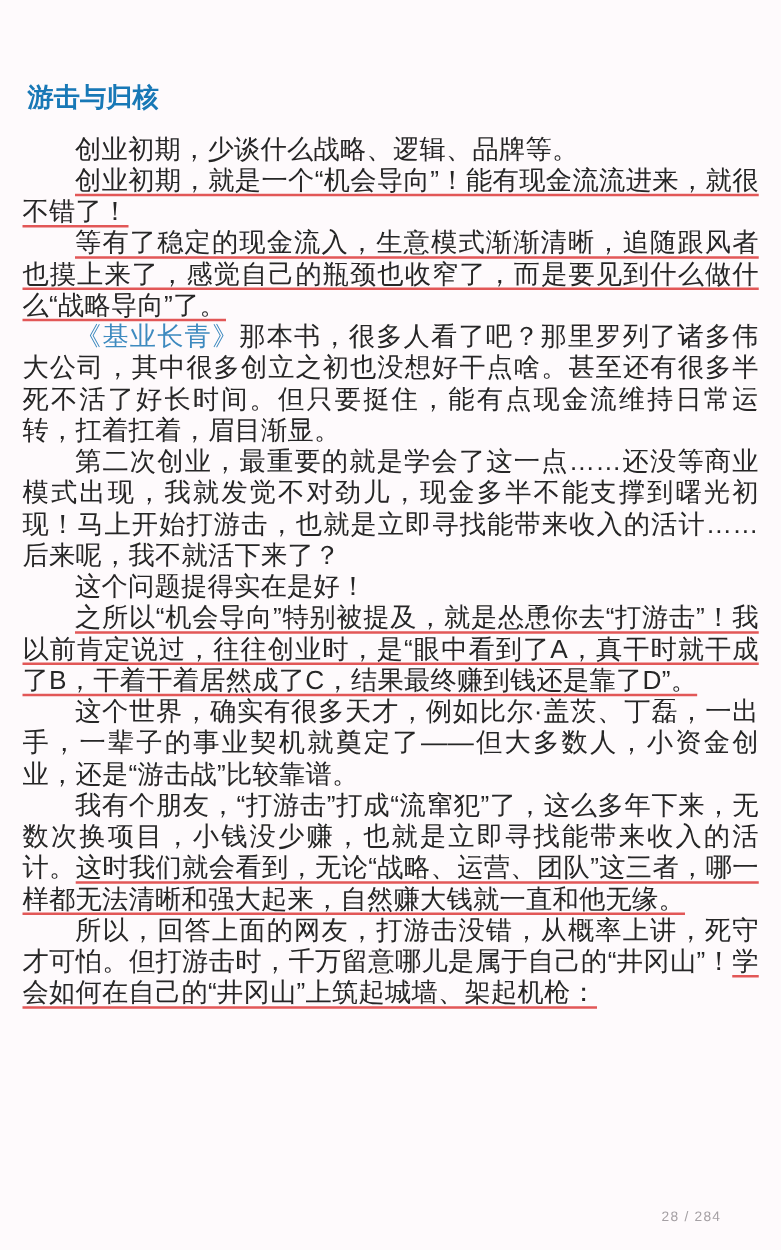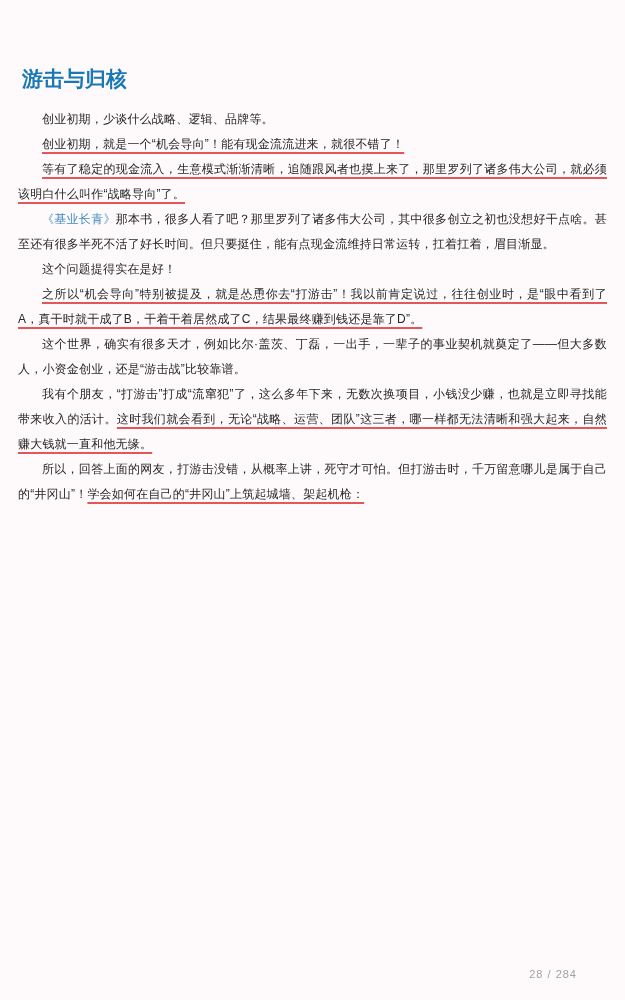--- a/index.html
+++ b/index.html
@@ -19,21 +19,21 @@
   .chapter-title {
     margin: 0 0 15px 4px;
     font-size: 21px;
     font-weight: bold;
     line-height: 26px;
     color: var(--title, #1878B6);
   }
   .content { width: 589px; }
   .para {
     margin: 0;
-    font-size: 12px;
+    font-size: 21px;
     line-height: 25px;
     letter-spacing: 0.2px;
     color: var(--text, #262626);
     text-indent: 2em;
     text-align: justify;
   }
   .para span { text-indent: 0; }
   .highlight {
     text-decoration: underline;
     text-decoration-color: var(--hl, #E25757);
@@ -51,22 +51,23 @@
 </style>
 </head>
 <body>
 
 <div class="page">
   <h1 class="chapter-title">游击与归核</h1>
 
   <div class="content" id="content">
       <p class="para"><span>创业初期，少谈什么战略、逻辑、品牌等。</span></p>
       <p class="para"><span class="highlight">创业初期，就是一个“机会导向”！能有现金流流进来，就很不错了！</span></p>
-      <p class="para"><span class="highlight">等有了稳定的现金流入，生意模式渐渐清晰，追随跟风者也摸上来了，那里罗列了诸多伟大公司，就必须该明白什么叫作“战略导向”了。</span></p>
+      <p class="para"><span class="highlight">等有了稳定的现金流入，生意模式渐渐清晰，追随跟风者也摸上来了，感觉自己的瓶颈也收窄了，而是要见到什么做什么“战略导向”了。</span></p>
       <p class="para"><span class="link">《基业长青》</span><span>那本书，很多人看了吧？那里罗列了诸多伟大公司，其中很多创立之初也没想好干点啥。甚至还有很多半死不活了好长时间。但只要挺住，能有点现金流维持日常运转，扛着扛着，眉目渐显。</span></p>
+      <p class="para"><span>第二次创业，最重要的就是学会了这一点……还没等商业模式出现，我就发觉不对劲儿，现金多半不能支撑到曙光初现！马上开始打游击，也就是立即寻找能带来收入的活计……后来呢，我不就活下来了？</span></p>
       <p class="para"><span>这个问题提得实在是好！</span></p>
       <p class="para"><span class="highlight">之所以“机会导向”特别被提及，就是怂恿你去“打游击”！我以前肯定说过，往往创业时，是“眼中看到了A，真干时就干成了B，干着干着居然成了C，结果最终赚到钱还是靠了D”。</span></p>
       <p class="para"><span>这个世界，确实有很多天才，例如比尔·盖茨、丁磊，一出手，一辈子的事业契机就奠定了——但大多数人，小资金创业，还是“游击战”比较靠谱。</span></p>
       <p class="para"><span>我有个朋友，“打游击”打成“流窜犯”了，这么多年下来，无数次换项目，小钱没少赚，也就是立即寻找能带来收入的活计。</span><span class="highlight">这时我们就会看到，无论“战略、运营、团队”这三者，哪一样都无法清晰和强大起来，自然赚大钱就一直和他无缘。</span></p>
       <p class="para"><span>所以，回答上面的网友，打游击没错，从概率上讲，死守才可怕。但打游击时，千万留意哪儿是属于自己的“井冈山”！</span><span class="highlight">学会如何在自己的“井冈山”上筑起城墙、架起机枪：</span></p>
     </div>
 
   <div class="page-indicator">28 / 284</div>
 </div>
 

